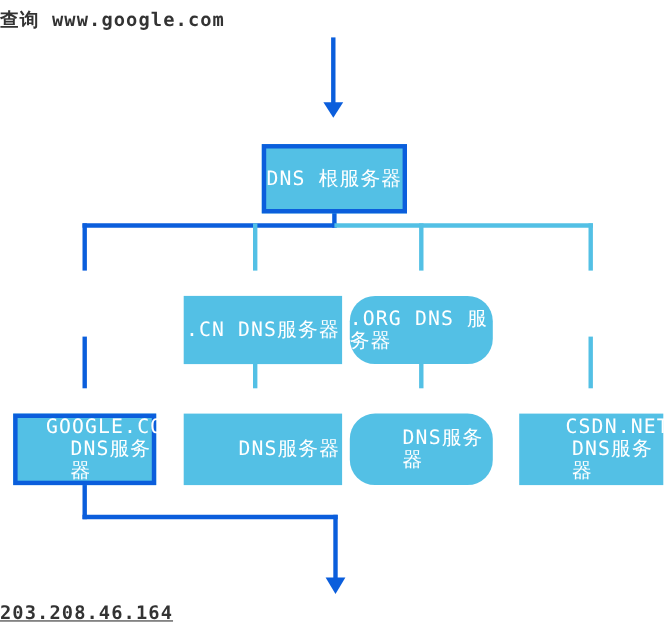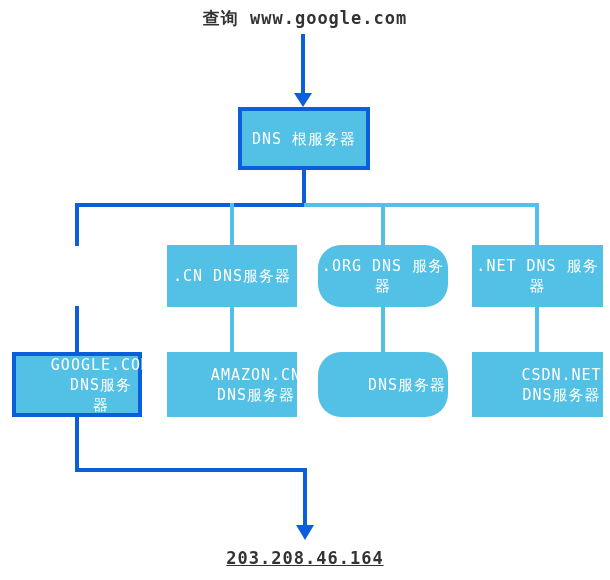--- a/index.html
+++ b/index.html
@@ -25,50 +25,49 @@
     width:610px;height:580px;
     pointer-events:none;
   }
   .wires line.dark{stroke:var(--highlight);stroke-width:4;}
   .wires line.light{stroke:var(--node-fill);stroke-width:4;}
   .wires polygon{fill:var(--highlight);}
   .label{
     position:absolute;
     left:0;
     width:610px;
-    text-align:center;
     color:var(--label-text);
     font-size:17px;
     font-weight:bold;
     letter-spacing:1px;
   }
   .label.query{top:7px;}
   .label.result{top:548px;text-decoration:underline;}
   .node{
     position:absolute;
     background:var(--node-fill);
     color:var(--node-text);
     display:flex;
     flex-direction:column;
     align-items:center;
     justify-content:center;
-    font-size:15px;
+    font-size:18px;
     letter-spacing:1px;
     line-height:20px;
-    text-align:center;
+    margin-top:24px;
   }
   .node.hl{border:4px solid var(--highlight);}
   
   .n-root{left:238px;top:107px;width:132px;height:63px;}
   
   .row-tld{top:245px;height:62px;}
   
   .row-auth{top:352px;height:65px;padding-left:48px;}
   .c1{left:12px;width:130px;}
-  .c2{left:167px;width:130px;}
+  .c2{left:167px;width:144px;}
   .c3{left:318px;width:130px;border-radius:23px;}
   .c4{left:472px;width:131px;}
 </style>
 </head>
 <body>
 
 <div class="stage">
 
   <div class="label query">查询 www.google.com</div>
 
@@ -101,30 +100,26 @@
   <div class="node n-root hl">
     <span>DNS 根服务器</span>
   </div>
 
   <div class="node row-tld c2">
     <span>.CN DNS服务器</span>
   </div>
   <div class="node row-tld c3">
     <span>.ORG DNS 服务器</span>
   </div>
-  <div class="node row-tld c4">
-    <span>.NET DNS 服务器</span>
-  </div>
 
   <div class="node row-auth c1 hl">
     <span>GOOGLE.COM</span>
     <span>DNS服务器</span>
   </div>
   <div class="node row-auth c2">
-    <span>AMAZON.CN</span>
     <span>DNS服务器</span>
   </div>
   <div class="node row-auth c3">
     <span>DNS服务器</span>
   </div>
   <div class="node row-auth c4">
     <span>CSDN.NET</span>
     <span>DNS服务器</span>
   </div>
 

